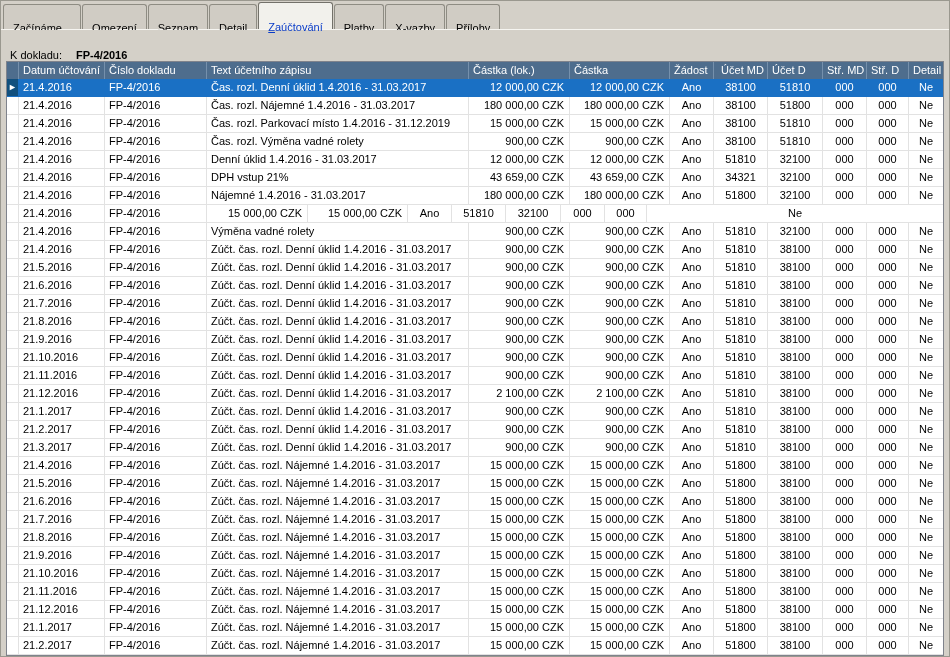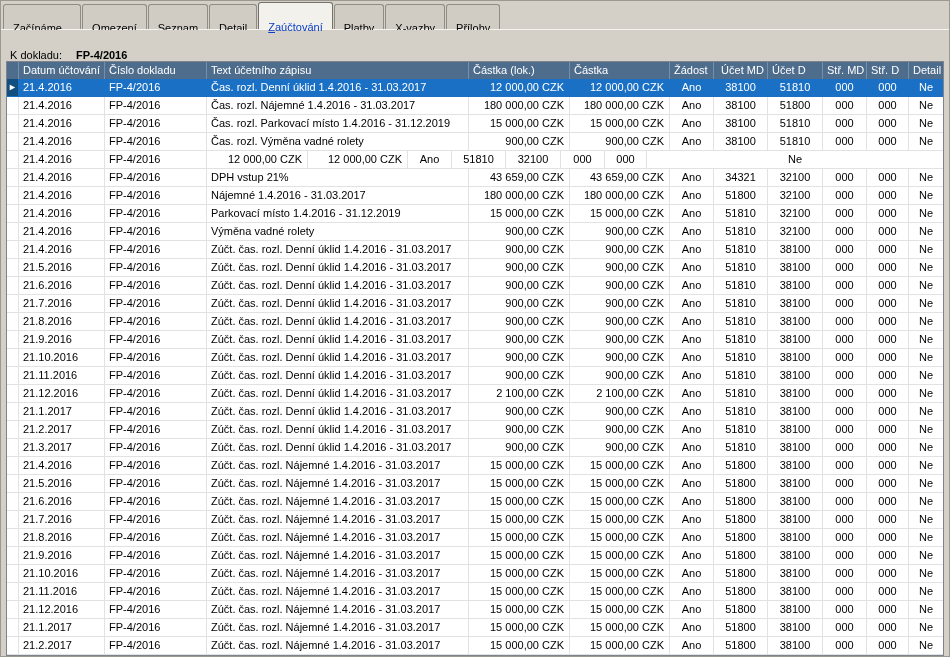--- a/index.html
+++ b/index.html
@@ -195,20 +195,21 @@
             <div class="cell c6">38100</div>
             <div class="cell c7">51810</div>
             <div class="cell c8">000</div>
             <div class="cell c9">000</div>
             <div class="cell c10">Ne</div>
           </div>
           <div class="row">
             <div class="cell gutter"></div>
             <div class="cell c0">21.4.2016</div>
             <div class="cell c1">FP-4/2016</div>
+            <div class="cell c2">Denní úklid 1.4.2016 - 31.03.2017</div>
             <div class="cell c3">12 000,00 CZK</div>
             <div class="cell c4">12 000,00 CZK</div>
             <div class="cell c5">Ano</div>
             <div class="cell c6">51810</div>
             <div class="cell c7">32100</div>
             <div class="cell c8">000</div>
             <div class="cell c9">000</div>
             <div class="cell c10">Ne</div>
           </div>
           <div class="row">
@@ -236,21 +237,20 @@
             <div class="cell c6">51800</div>
             <div class="cell c7">32100</div>
             <div class="cell c8">000</div>
             <div class="cell c9">000</div>
             <div class="cell c10">Ne</div>
           </div>
           <div class="row">
             <div class="cell gutter"></div>
             <div class="cell c0">21.4.2016</div>
             <div class="cell c1">FP-4/2016</div>
-            <div class="cell c2">Parkovací místo 1.4.2016 - 31.12.2019</div>
             <div class="cell c3">15 000,00 CZK</div>
             <div class="cell c4">15 000,00 CZK</div>
             <div class="cell c5">Ano</div>
             <div class="cell c6">51810</div>
             <div class="cell c7">32100</div>
             <div class="cell c8">000</div>
             <div class="cell c9">000</div>
             <div class="cell c10">Ne</div>
           </div>
           <div class="row">

